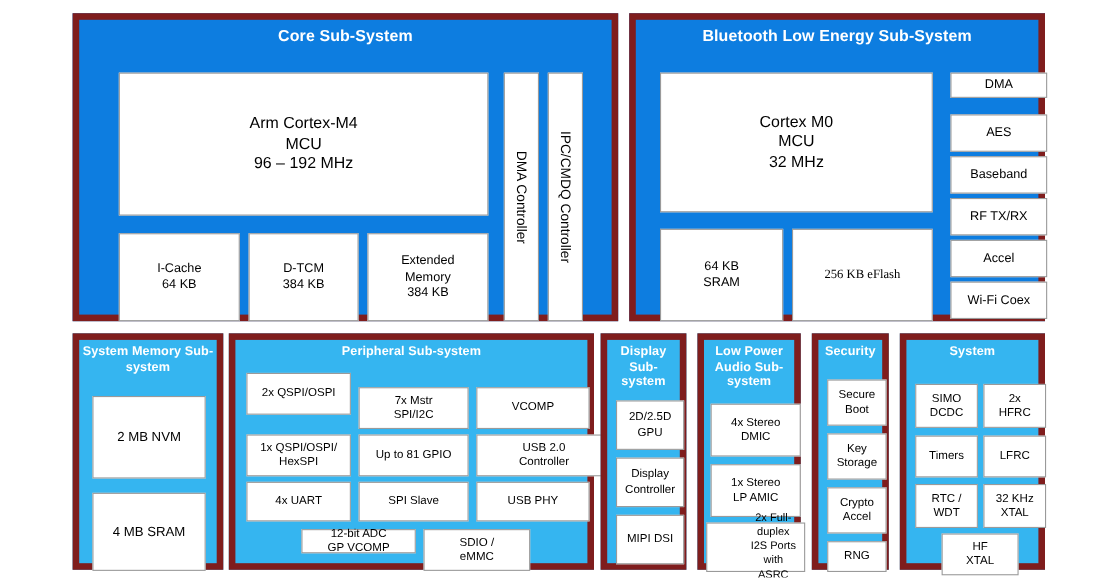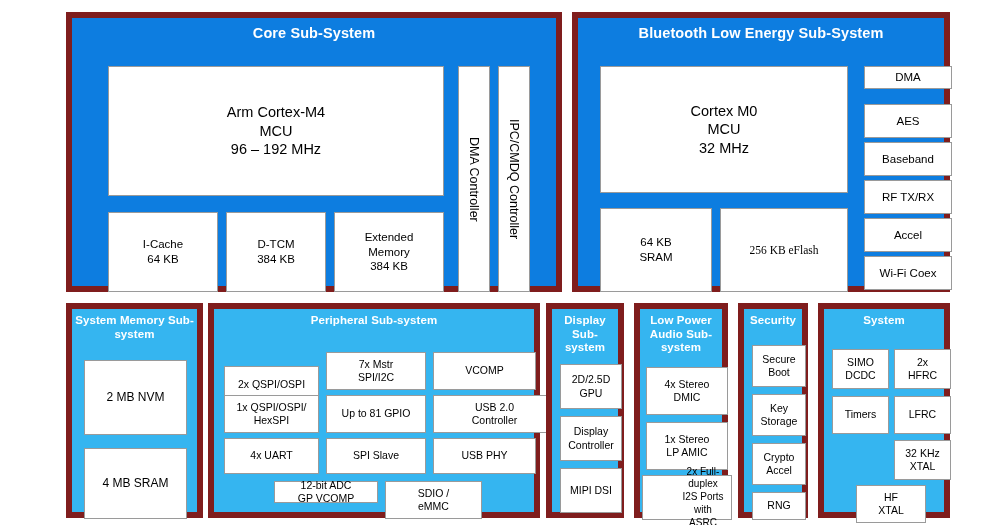--- a/index.html
+++ b/index.html
@@ -128,21 +128,21 @@
 Sub-system</div>
 
     <div class="blk med" style="left:12px; top:51px; width:103px; height:75px;">2 MB NVM</div>
 
     <div class="blk med" style="left:12px; top:139px; width:103px; height:71px;">4 MB SRAM</div>
   </div>
 
   <div class="panel light" style="left:208px; top:303px; width:332px; height:215px;">
     <div class="panel-title">Peripheral Sub-system</div>
 
-    <div class="blk xs" style="left:10px; top:57px; width:95px; height:38px;">2x QSPI/OSPI</div>
+    <div class="blk xs" style="left:10px; top:30px; width:95px; height:38px;">2x QSPI/OSPI</div>
     <div class="blk xs" style="left:112px; top:43px; width:100px; height:38px;">7x Mstr
 SPI/I2C</div>
     <div class="blk xs" style="left:219px; top:43px; width:103px; height:38px;">VCOMP</div>
 
     <div class="blk xs" style="left:10px; top:86px; width:95px; height:38px;">1x QSPI/OSPI/
 HexSPI</div>
     <div class="blk xs" style="left:112px; top:86px; width:100px; height:38px;">Up to 81 GPIO</div>
     <div class="blk xs" style="left:219px; top:86px; width:123px; height:38px;">USB 2.0
 Controller</div>
 
@@ -197,20 +197,22 @@
     <div class="panel-title">System</div>
 
     <div class="blk xs" style="left:8px; top:40px; width:57px; height:40px;">SIMO
 DCDC</div>
     <div class="blk xs" style="left:70px; top:40px; width:57px; height:40px;">2x
 HFRC</div>
 
     <div class="blk xs" style="left:8px; top:87px; width:57px; height:38px;">Timers</div>
     <div class="blk xs" style="left:70px; top:87px; width:57px; height:38px;">LFRC</div>
 
+    <div class="blk xs" style="left:8px; top:131px; width:57px; height:40px;">RTC /
+WDT</div>
     <div class="blk xs" style="left:70px; top:131px; width:57px; height:40px;">32 KHz
 XTAL</div>
 
     <div class="blk xs" style="left:32px; top:176px; width:70px; height:38px;">HF
 XTAL</div>
   </div>
 
 </div>
 
 </body></html>

